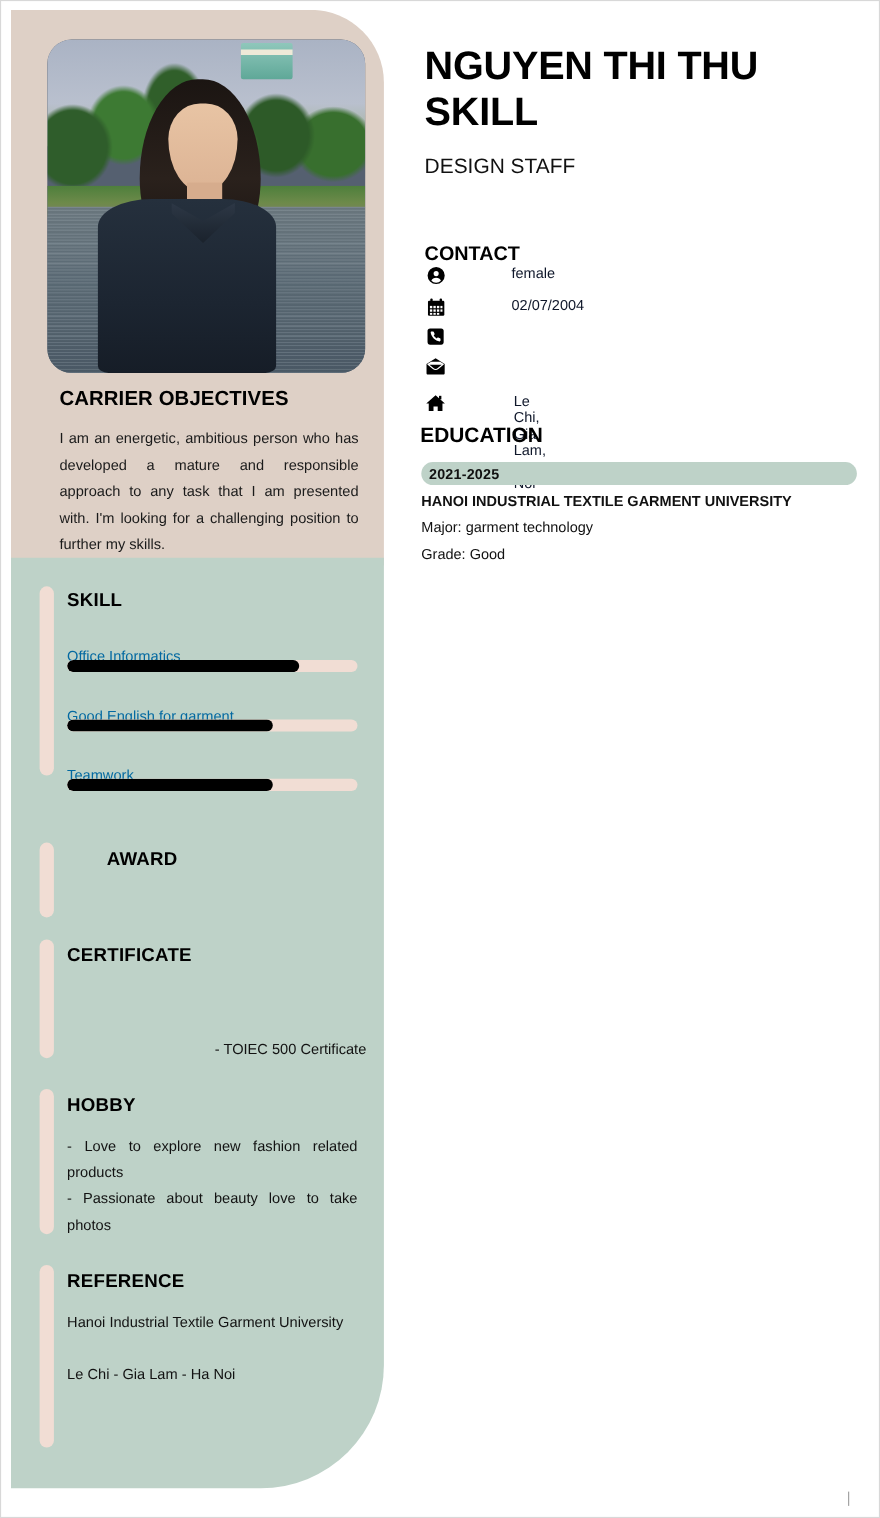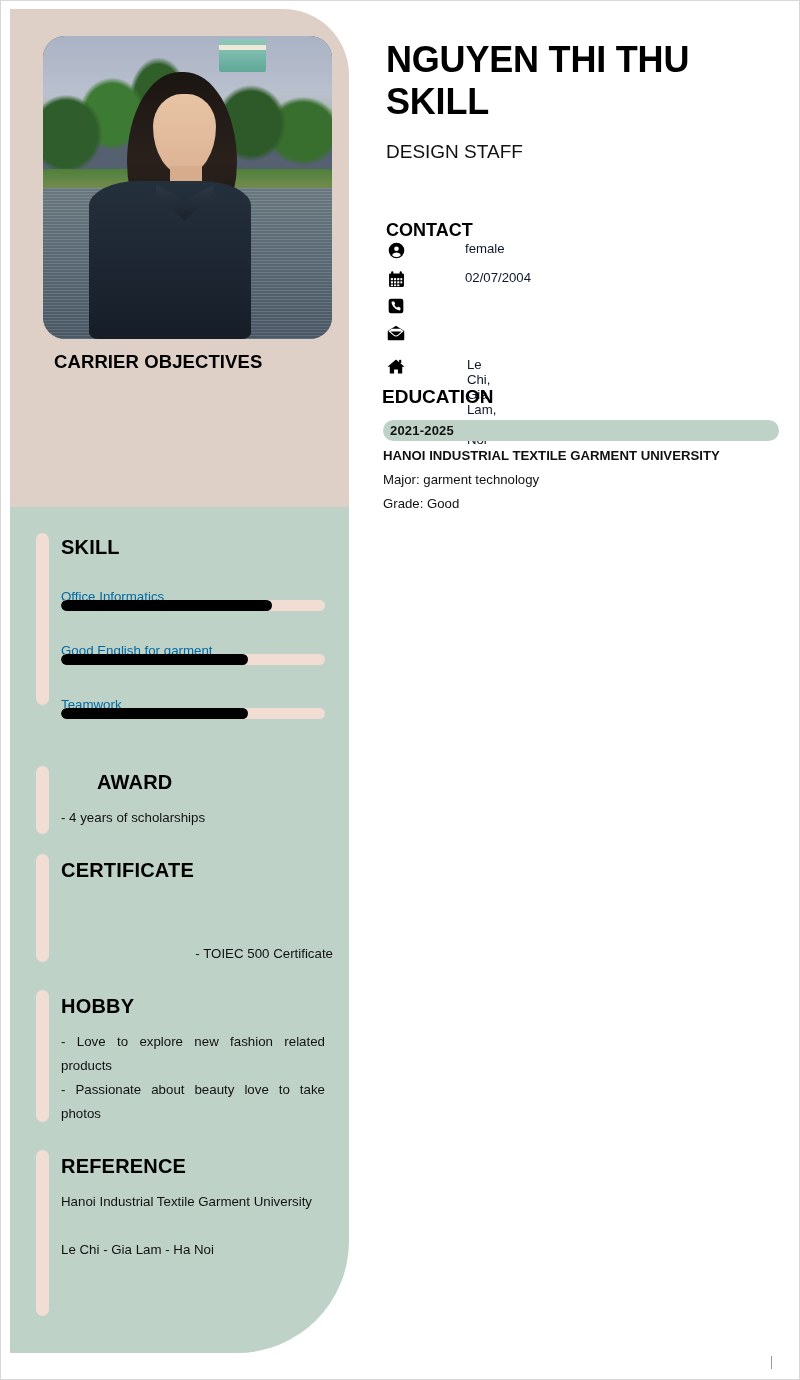--- a/index.html
+++ b/index.html
@@ -131,21 +131,21 @@
 
   
   .pinkbar {
     position: absolute; left: 26px;
     width: 13px;
     background: #f1ddd4;
     border-radius: 7px;
   }
   .sec-title {
     position: absolute; left: 51px;
-    font-size: 20px; font-weight: bold; color: #000; letter-spacing: .2px;
+    font-size: 17px; font-weight: bold; color: #000; letter-spacing: .2px;
   }
   .sec-body {
     position: absolute; left: 51px;
     font-size: 13.3px; color: #121212; line-height: 24px; text-align: justify;
   }
   .sec-body-left { text-align: left; }
 
   
   .skill-label {
     position: absolute; left: 51px;
@@ -234,20 +234,21 @@
         <div class="ph-bank"></div>
         <div class="ph-water"></div>
         <div class="ph-hair"></div>
         <div class="ph-face"></div>
         <div class="ph-neck"></div>
         <div class="ph-body"></div>
         <div class="ph-collar"></div>
       </div>
 
       <div class="co-title">CARRIER OBJECTIVES</div>
+      <div class="co-text">I am an energetic, ambitious person who has developed a mature and responsible approach to any task that I am presented with. I'm looking for a challenging position to further my skills.</div>
 
       <div class="pinkbar" style="top:524px;height:172px;"></div>
       <div class="sec-title" style="top:527px;">SKILL</div>
 
       <div class="skill-label" style="top:564px;">Office Informatics</div>
       <div class="skill-track" style="top:591px;">
         <div class="skill-fill" id="fill0" style="width: 80%;"></div>
       </div>
 
       <div class="skill-label" style="top:618px;">Good English for garment</div>
@@ -255,21 +256,20 @@
         <div class="skill-fill" id="fill1" style="width: 71%;"></div>
       </div>
 
       <div class="skill-label" style="top:672px;">Teamwork</div>
       <div class="skill-track" style="top:699px;">
         <div class="skill-fill" id="fill2" style="width: 71%;"></div>
       </div>
 
       <div class="pinkbar" style="top:757px;height:68px;"></div>
       <div class="sec-title" style="top:762px;margin-left:36px;">AWARD</div>
-      <div class="sec-body sec-body-left" style="top:797px;width:272px;">-  4 years of scholarships</div>
 
       <div class="pinkbar" style="top:845px;height:108px;"></div>
       <div class="sec-title" style="top:850px;">CERTIFICATE</div>
       <div class="sec-body sec-body-left" style="top:933px;width:272px;text-align:right;">-  TOIEC 500 Certificate</div>
 
       <div class="pinkbar" style="top:981px;height:132px;"></div>
       <div class="sec-title" style="top:986px;">HOBBY</div>
       <div class="sec-body" style="top:1069px;width:264px;">-   Passionate about beauty love to take photos</div>
       <div class="sec-body" style="top:1021px;width:264px;">-  Love to explore new fashion related products</div>
 

